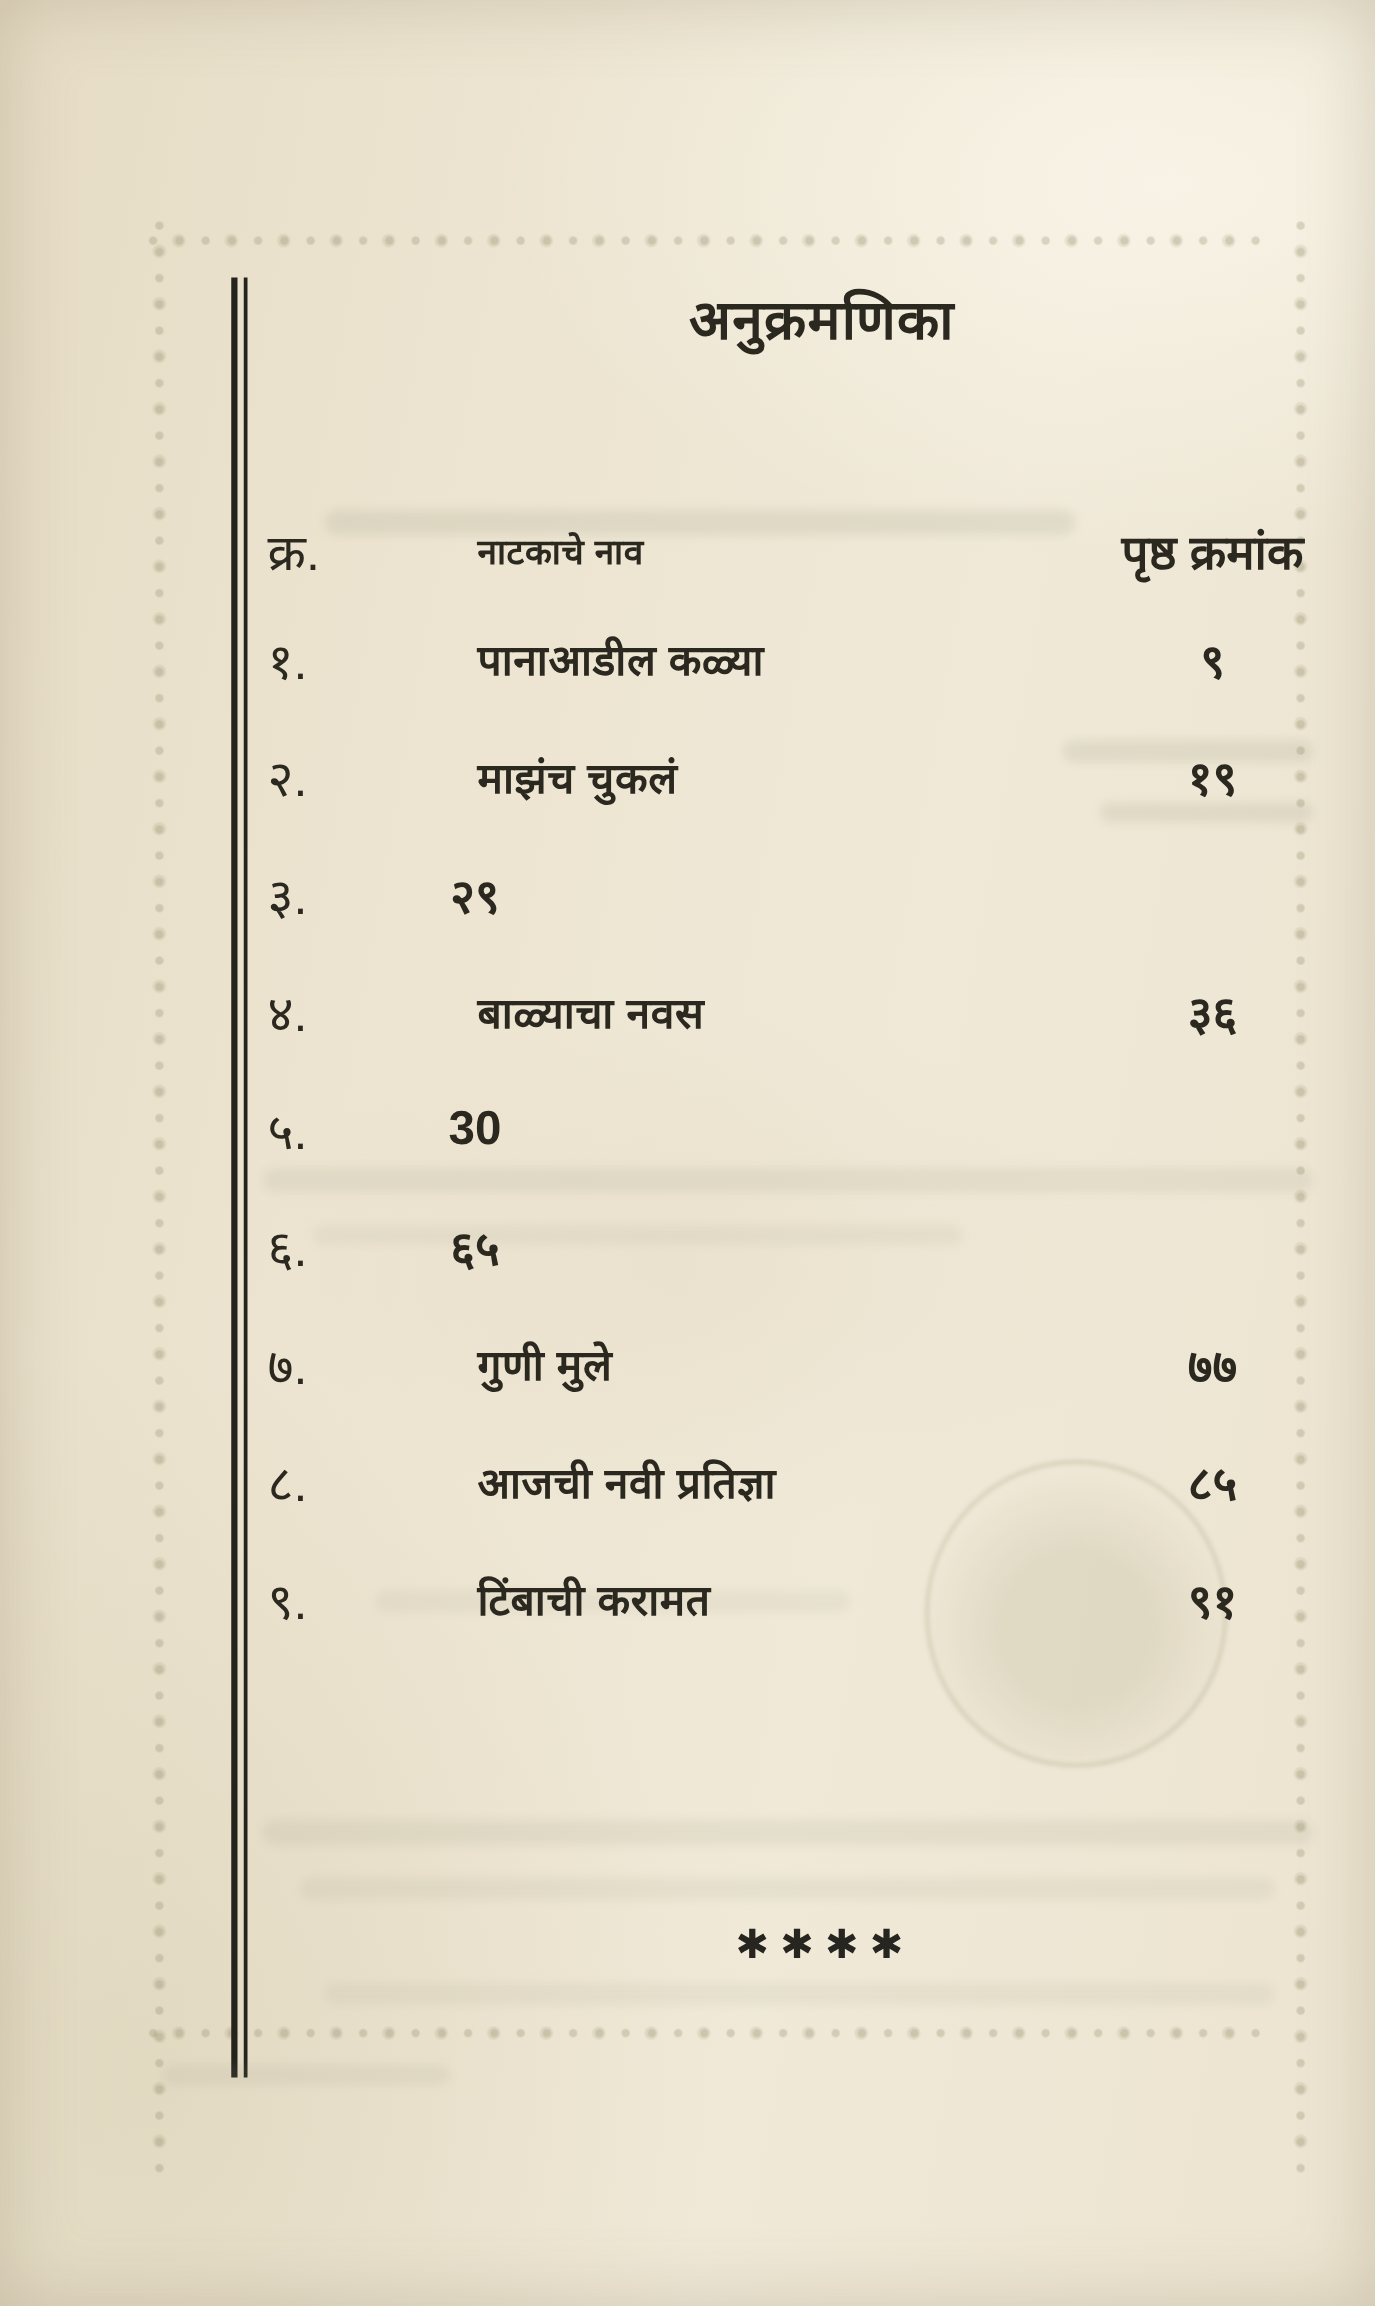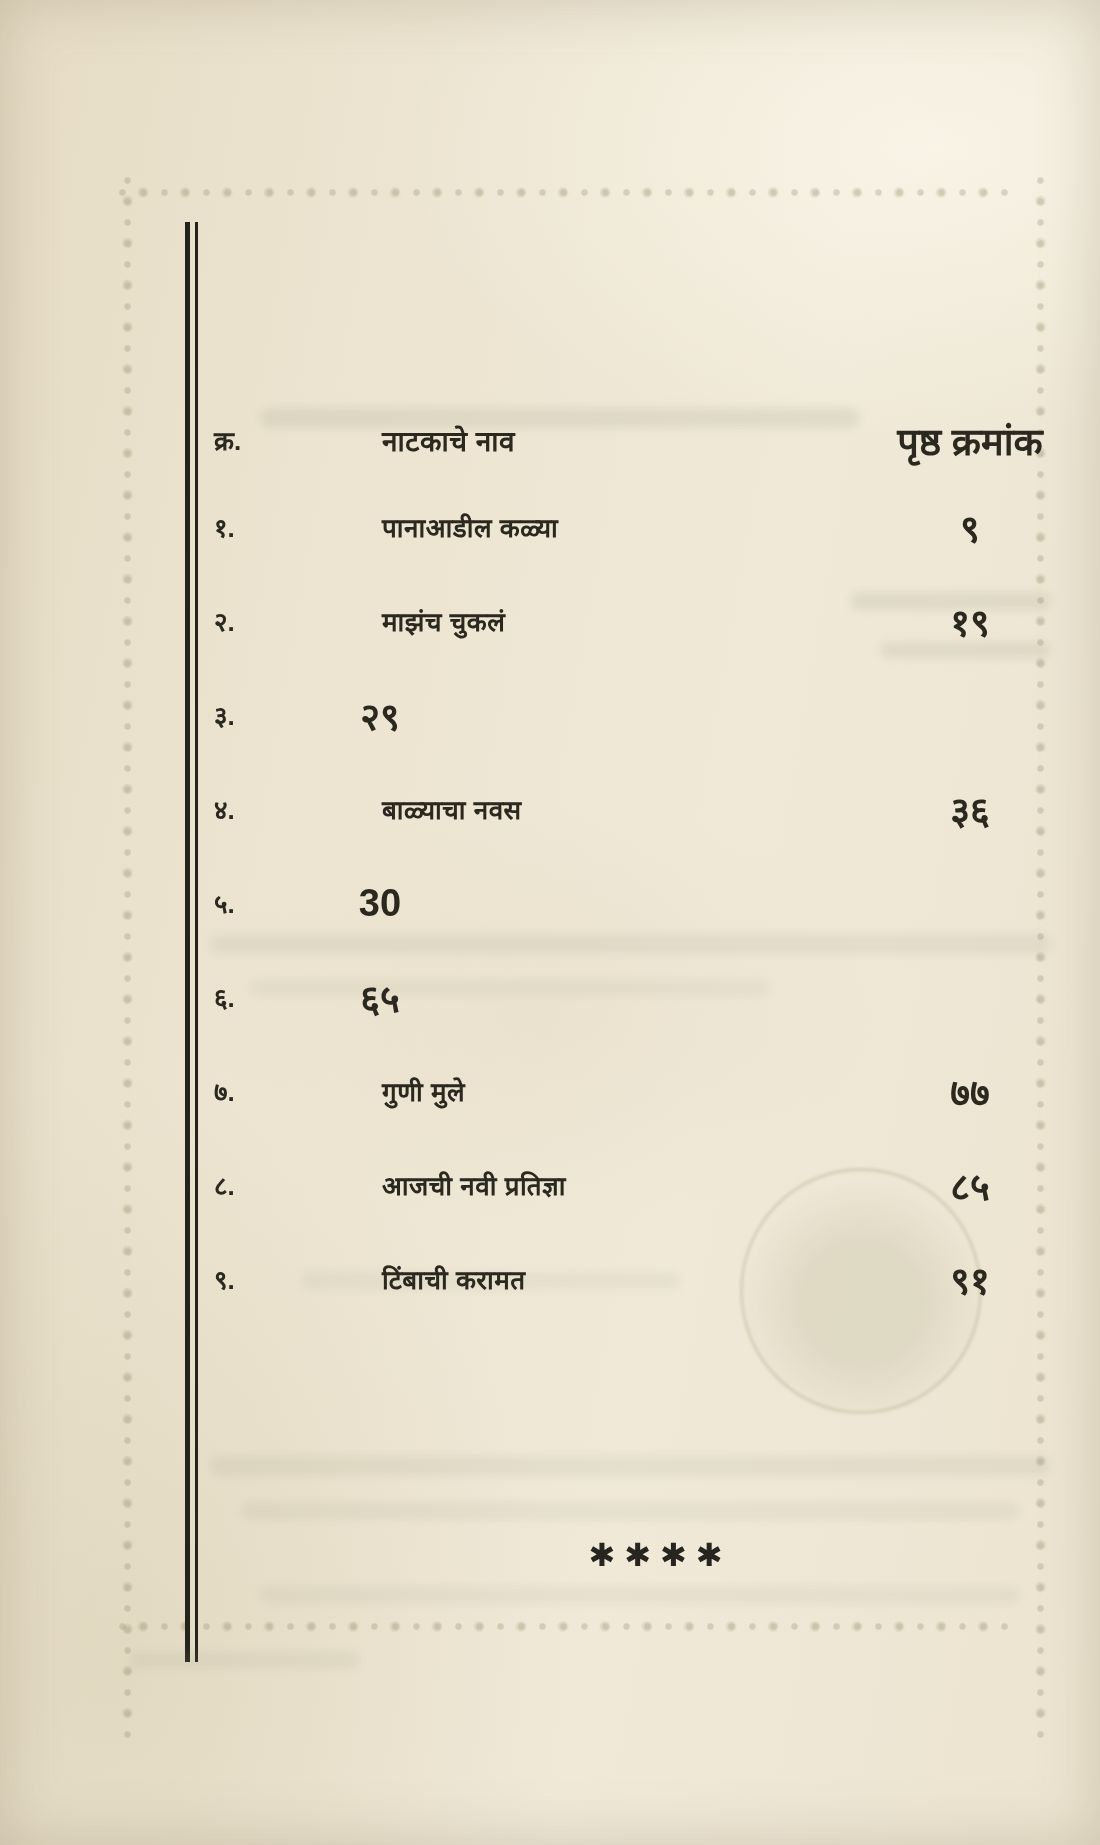--- a/index.html
+++ b/index.html
@@ -60,22 +60,22 @@
   .title{
     position:absolute;left:200px;top:224px;width:860px;margin:0;
     text-align:center;text-indent:55px;
     font-size:44px;font-weight:700;letter-spacing:1px;
   }
 
   .toc{position:absolute;left:200px;top:410px;width:860px;}
   .toc-header{display:flex;align-items:center;height:60px;font-weight:700;font-size:32px;}
   .toc-rows{margin-top:10px;}
   .toc-row{display:flex;align-items:center;height:94px;}
-  .col-serial{width:90px;font-size:26px;font-weight:700;padding-left:14px;box-sizing:border-box;}
-  .col-name{flex:1;padding-left:92px;font-size:26px;font-weight:700;letter-spacing:.5px;}
+  .col-serial{width:90px;font-size:40px;font-weight:400;padding-left:14px;box-sizing:border-box;}
+  .col-name{flex:1;padding-left:92px;font-size:34px;font-weight:700;letter-spacing:.5px;}
   .toc-header .col-name{padding-left:92px;font-size:28px;}
   .col-page{width:180px;text-align:center;font-size:38px;font-weight:700;}
 
   .footer-ornament{
     position:absolute;left:200px;top:1536px;width:860px;
     text-align:center;font-size:32px;font-weight:700;letter-spacing:9px;text-indent:60px;
     color:#262520;
   }
 </style>
 </head>
@@ -95,20 +95,21 @@
   <div class="smudge" style="left:880px;top:642px;width:170px;height:16px"></div>
   <div class="smudge" style="left:210px;top:934px;width:840px;height:20px;opacity:.8"></div>
   <div class="smudge" style="left:250px;top:980px;width:520px;height:16px;opacity:.6"></div>
   <div class="smudge" style="left:300px;top:1272px;width:380px;height:18px;opacity:.6"></div>
   <div class="smudge" style="left:210px;top:1456px;width:840px;height:20px;opacity:.8"></div>
   <div class="smudge" style="left:240px;top:1502px;width:780px;height:18px;opacity:.65"></div>
   <div class="smudge" style="left:260px;top:1586px;width:760px;height:18px;opacity:.6"></div>
   <div class="smudge" style="left:130px;top:1652px;width:230px;height:16px;opacity:.7"></div>
   <div class="stamp"></div>
 
+  <h1 class="title">अनुक्रमणिका</h1>
 
   <div class="toc">
     <div class="toc-header">
       <span class="col-serial">क्र.</span>
       <span class="col-name">नाटकाचे नाव</span>
       <span class="col-page">पृष्ठ क्रमांक</span>
     </div>
     <div class="toc-rows">
       <div class="toc-row">
         <span class="col-serial">१.</span>

